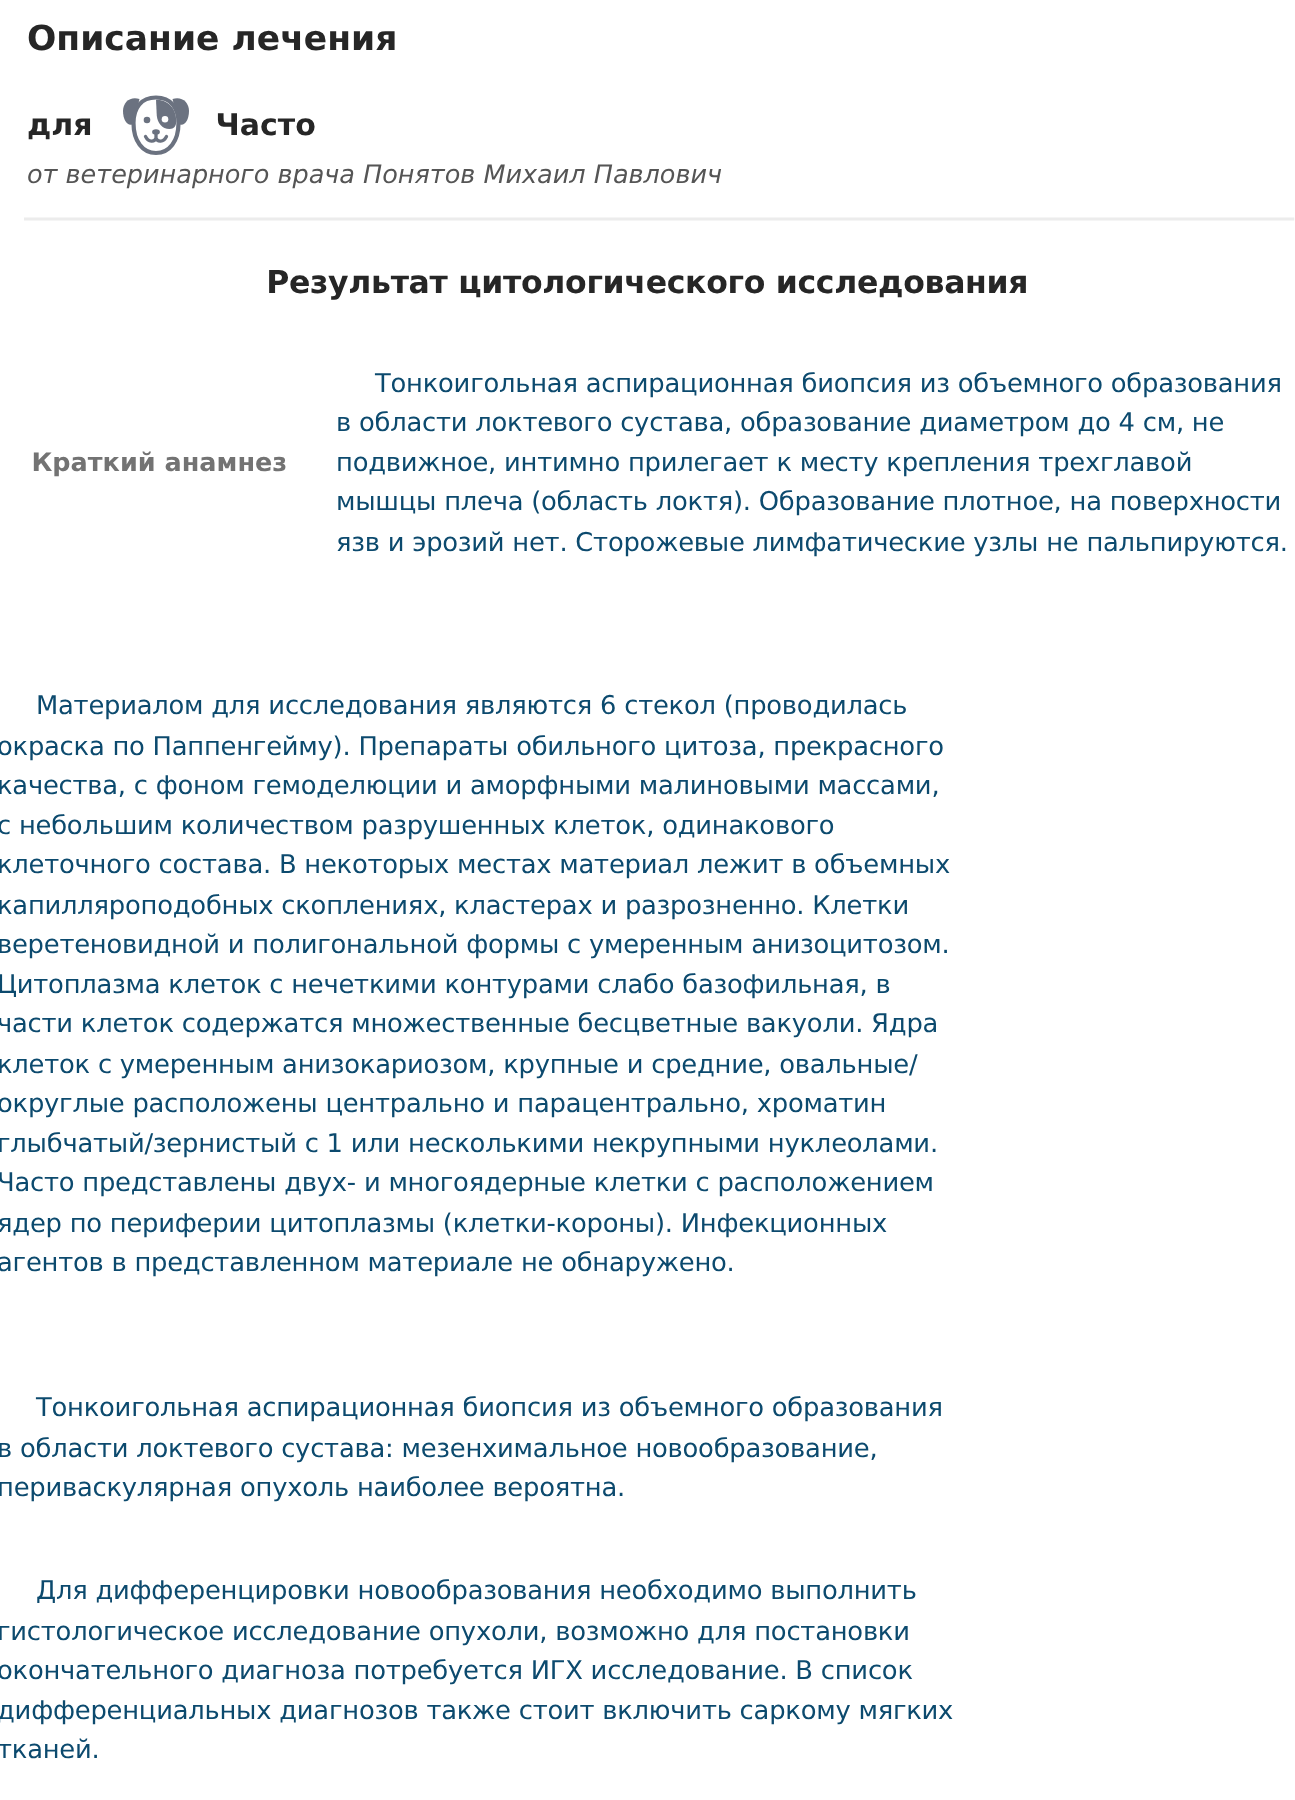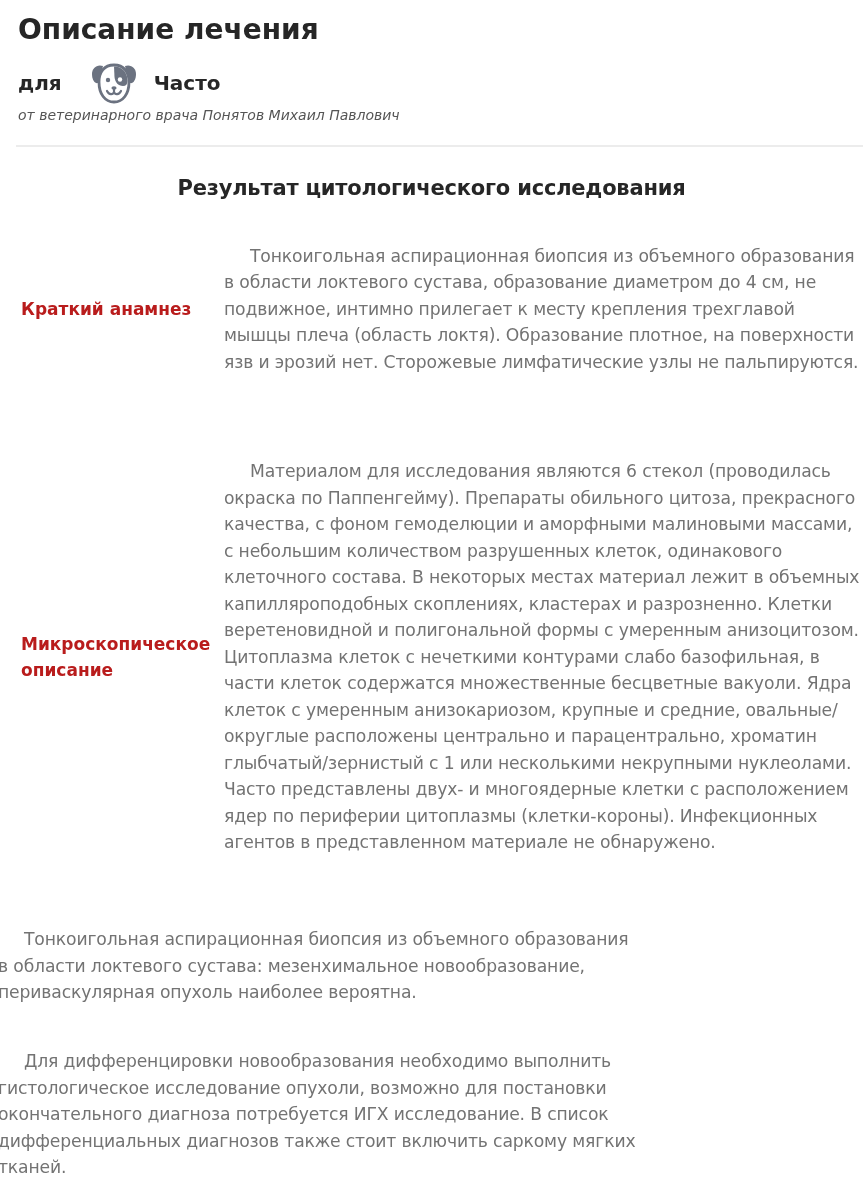--- a/index.html
+++ b/index.html
@@ -12,50 +12,50 @@
       height: 1200px;
       overflow: hidden;
       font-family: "DejaVu Sans", "Liberation Sans", sans-serif;
       color: #3c3c3c;
       position: relative;
     }
     .page-title {
       position: absolute;
       left: 18px;
       top: 13px;
-      font-size: 28px;
+      font-size: 23px;
       font-weight: bold;
       color: #262626;
       letter-spacing: 0px;
     }
     .patient-row {
       position: absolute;
       left: 18px;
       top: 60px;
       height: 46px;
       display: flex;
       align-items: center;
       font-size: 20px;
       font-weight: bold;
       color: #262626;
     }
     .patient-row .for-label {
-      margin-right: 28px;
+      margin-right: 18px;
     }
     .patient-row .pet-icon {
       width: 48px;
       height: 46px;
       margin-right: 16px;
       display: inline-block;
     }
     .vet-line {
       position: absolute;
       left: 18px;
       top: 107px;
-      font-size: 14px;
+      font-size: 17px;
       font-style: italic;
       color: #555555;
     }
     .divider {
       position: absolute;
       left: 16px;
       right: 0;
       top: 145px;
       height: 2px;
       background: #ececec;
@@ -76,30 +76,30 @@
       left: 0;
       right: 0;
       display: flex;
       align-items: center;
     }
     .row .label {
       width: 205px;
       padding-left: 21px;
       font-size: 17px;
       font-weight: bold;
-      color: #b91c1c;
+      color: #737373;
       line-height: 26px;
       flex-shrink: 0;
     }
     .row .value {
       width: 640px;
       margin-left: -2px;
       font-size: 17.2px;
       line-height: 26.5px;
-      color: #737373;
+      color: #0c4a6e;
       text-indent: 26px;
       letter-spacing: -0.15px;
     }
     #row-anamnesis { top: 229px; height: 160px; }
     #row-microscopy { top: 429px; height: 456px; }
     #row-conclusion { top: 925px; height: 82px; }
     #row-comment { top: 1047px; height: 135px; }
   </style>
 </head>
 <body>
@@ -136,21 +136,20 @@
 <div class="divider"></div>
 
 <div class="section-title">Результат цитологического исследования</div>
 
 <div class="row" id="row-anamnesis">
   <div class="label">Краткий анамнез</div>
   <div class="value">Тонкоигольная аспирационная биопсия из объемного образования в области локтевого сустава, образование диаметром до 4 см, не подвижное, интимно прилегает к месту крепления трехглавой мышцы плеча (область локтя). Образование плотное, на поверхности язв и эрозий нет. Сторожевые лимфатические узлы не пальпируются.</div>
 </div>
 
 <div class="row" id="row-microscopy">
-  <div class="label">Микроскопическое описание</div>
   <div class="value">Материалом для исследования являются 6 стекол (проводилась окраска по Паппенгейму). Препараты обильного цитоза, прекрасного качества, с фоном гемоделюции и аморфными малиновыми массами, с небольшим количеством разрушенных клеток, одинакового клеточного состава. В некоторых местах материал лежит в объемных капилляроподобных скоплениях, кластерах и разрозненно. Клетки веретеновидной и полигональной формы с умеренным анизоцитозом. Цитоплазма клеток с нечеткими контурами слабо базофильная, в части клеток содержатся множественные бесцветные вакуоли. Ядра клеток с умеренным анизокариозом, крупные и средние, овальные/округлые расположены центрально и парацентрально, хроматин глыбчатый/зернистый с 1 или несколькими некрупными нуклеолами. Часто представлены двух- и многоядерные клетки с расположением ядер по периферии цитоплазмы (клетки-короны). Инфекционных агентов в представленном материале не обнаружено.</div>
 </div>
 
 <div class="row" id="row-conclusion">
   <div class="value">Тонкоигольная аспирационная биопсия из объемного образования в области локтевого сустава: мезенхимальное новообразование, периваскулярная опухоль наиболее вероятна.</div>
 </div>
 
 <div class="row" id="row-comment">
   <div class="value">Для дифференцировки новообразования необходимо выполнить гистологическое исследование опухоли, возможно для постановки окончательного диагноза потребуется ИГХ исследование. В список дифференциальных диагнозов также стоит включить саркому мягких тканей.</div>
 </div>

